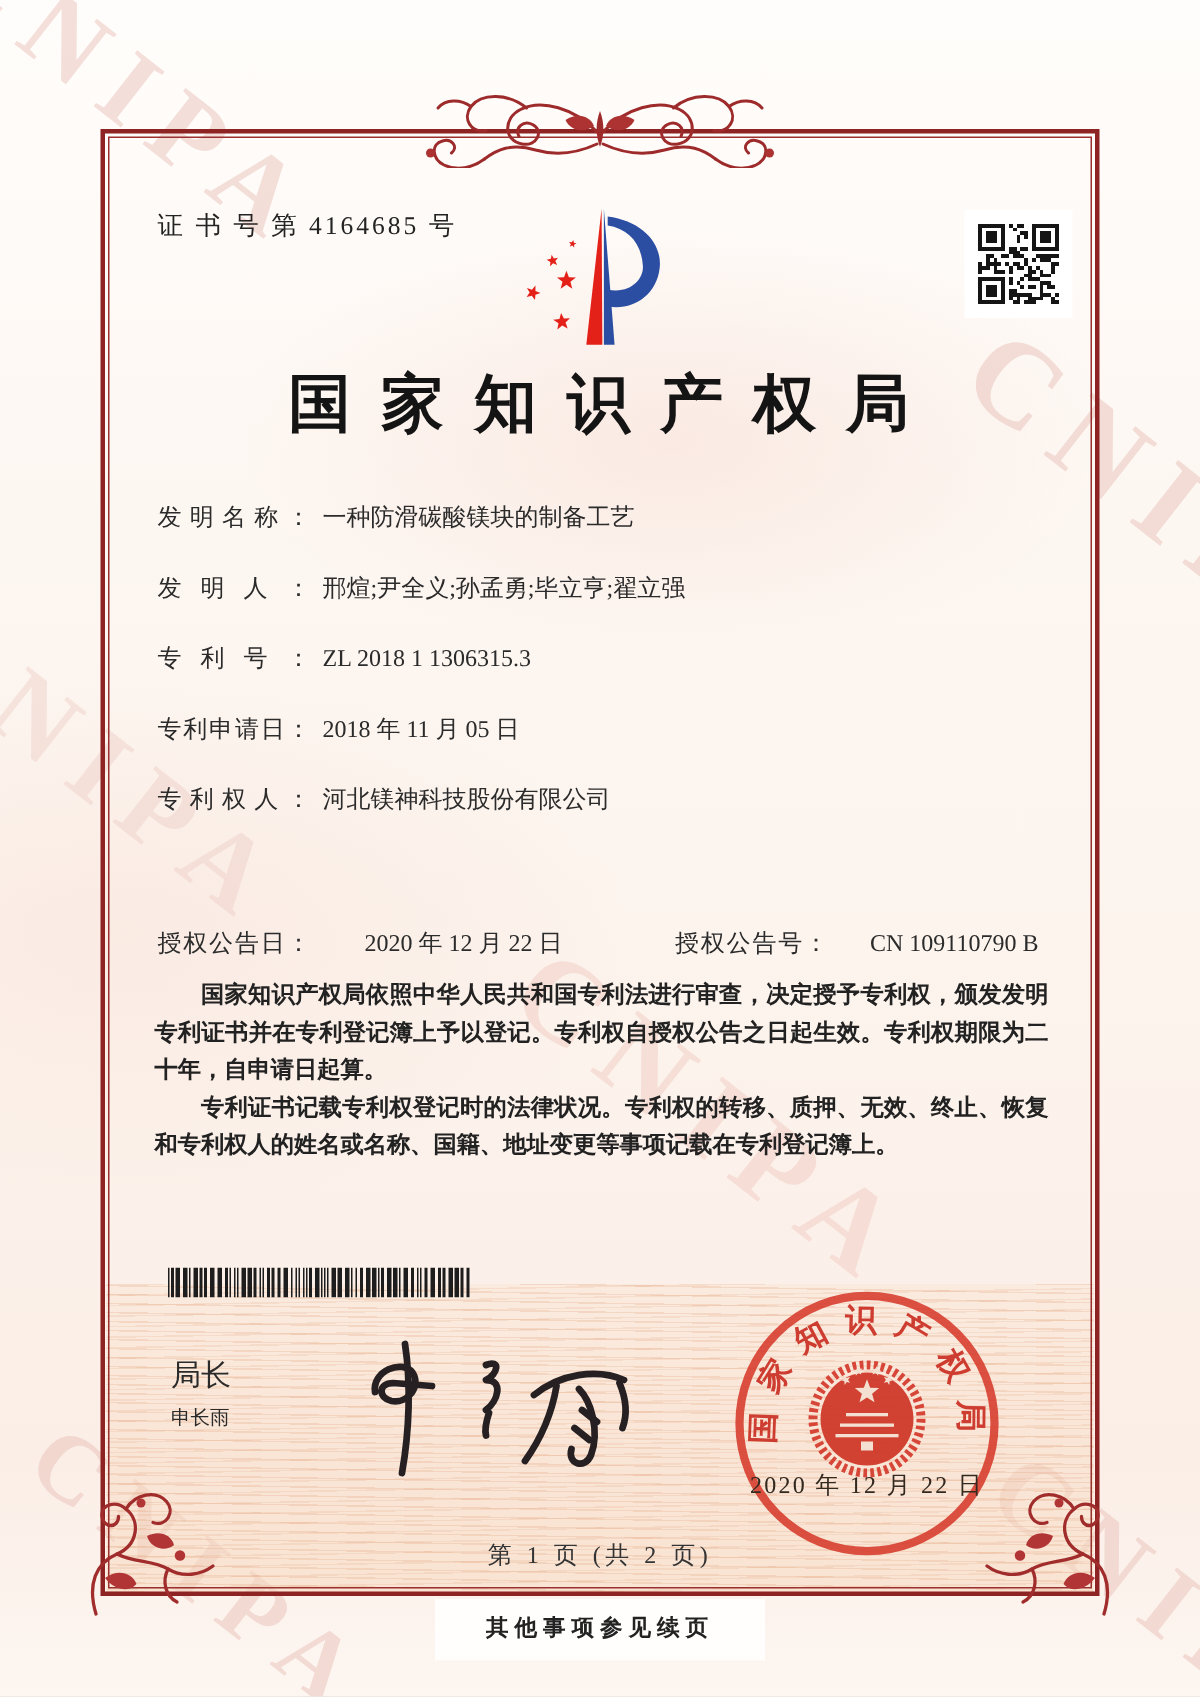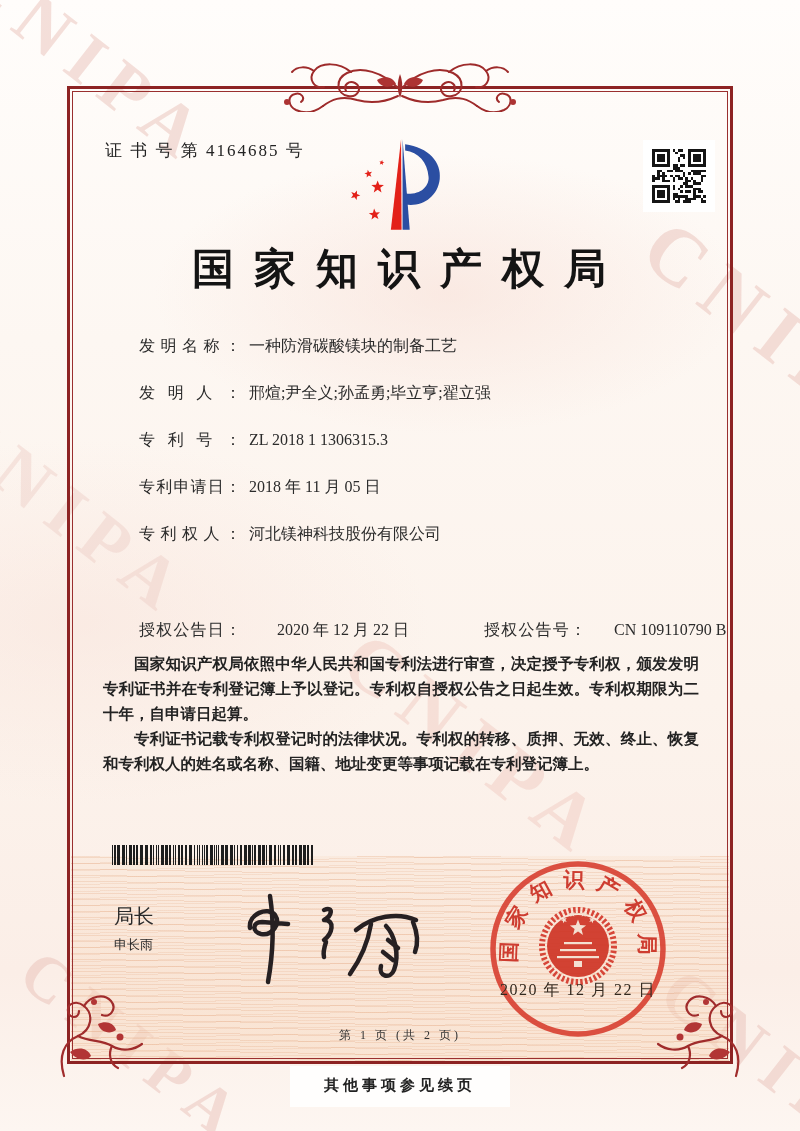--- a/index.html
+++ b/index.html
@@ -39,39 +39,39 @@
   .cert-no{position:absolute; left:105px; top:139px; z-index:4;
     font-size:17px; letter-spacing:2px; color:#232323;}
   .qr{position:absolute; left:643px; top:140px; width:64px; height:64px; z-index:4;
     background:#fff; padding:4px;}
   .logo{position:absolute; left:342px; top:134px; width:112px; height:102px; z-index:4;}
   .title{position:absolute; left:0; right:0; top:241px; z-index:4; text-align:center;
     font-size:42px; font-weight:bold; letter-spacing:20px; text-indent:18px; color:#141414;}
   .fields{position:absolute; left:105px; top:333px; width:594px; z-index:4; font-size:16px;}
   .row{display:flex; line-height:26px; margin-bottom:21px;}
   .lab{display:inline-block; width:102px; margin-right:8px; flex:none;
-    text-align:justify; text-align-last:justify;margin-left:34px;}
+    text-align:justify; text-align-last:justify;}
   .val{white-space:nowrap;}
   .grant-row{position:absolute; left:105px; top:617px; z-index:4; font-size:16px;
     display:flex; line-height:26px;gap:20px;}
   .g-dateval{width:181px; margin-left:8px; flex:none;}
   .lab2{margin-left:6px;}
   .paras{position:absolute; left:103px; top:651px; width:596px; z-index:4;
     font-size:15.5px; line-height:25px; text-align:justify; color:#222;}
   .paras p{margin:0; text-indent:2em;font-weight:bold;}
   .barcode{position:absolute; left:112px; top:845px; width:206px; height:20px; z-index:4;}
   .sig-title{position:absolute; left:114px; top:903px; z-index:4; font-size:20px;
     font-family:"Liberation Sans","DejaVu Sans",sans-serif; color:#2a2a2a;}
   .sig-name{position:absolute; left:114px; top:936px; z-index:4; font-size:13px;
     font-family:"Liberation Sans","DejaVu Sans",sans-serif; color:#2a2a2a;}
   .signature{position:absolute; left:228px; top:882px; width:195px; height:108px; z-index:4;}
   .seal{position:absolute; left:487px; top:858px; width:182px; height:182px; z-index:5;}
   .seal text{font-family:"Liberation Serif","DejaVu Serif",serif;}
   .page-num{position:absolute; left:0; right:0; top:1027px; z-index:4; text-align:center;
-    font-size:12px; letter-spacing:3px; color:#333;}
+    font-size:16px; letter-spacing:3px; color:#333;}
   .footer-note{position:absolute; left:0; right:0; top:1066px; z-index:4; text-align:center;font-weight:bold;}
   .footer-note span{display:inline-block; background:#fffefd; padding:10px 34px 12px;
     font-size:15px; letter-spacing:4px; color:#222;}
 </style>
 </head>
 <body>
 
 <svg width="0" height="0" style="position:absolute">
   <defs>
     <g id="corn" stroke="#a02c2c" stroke-width="2.2" fill="none" stroke-linecap="round">

